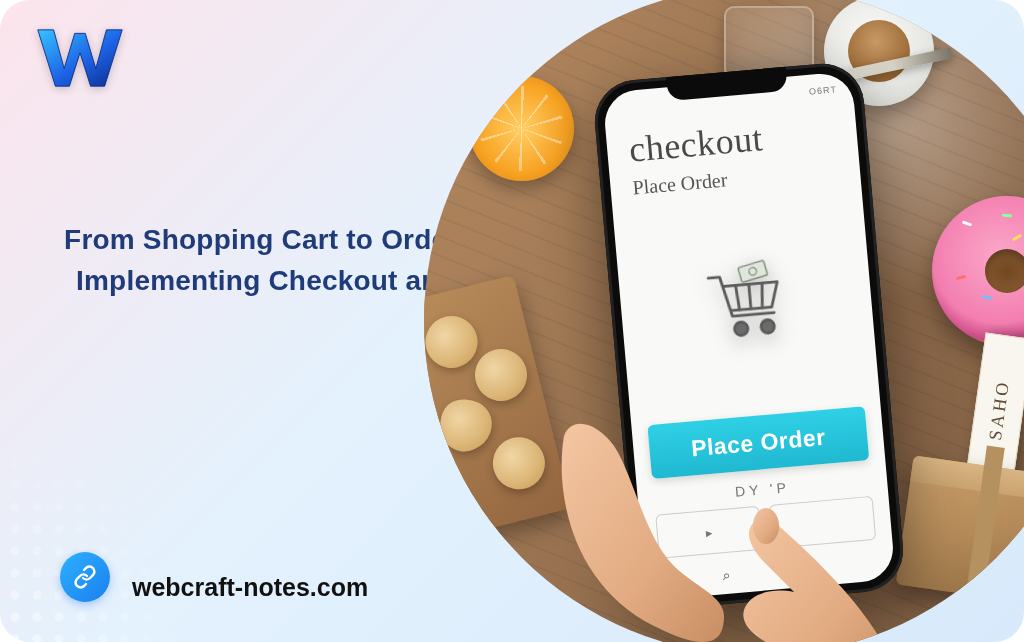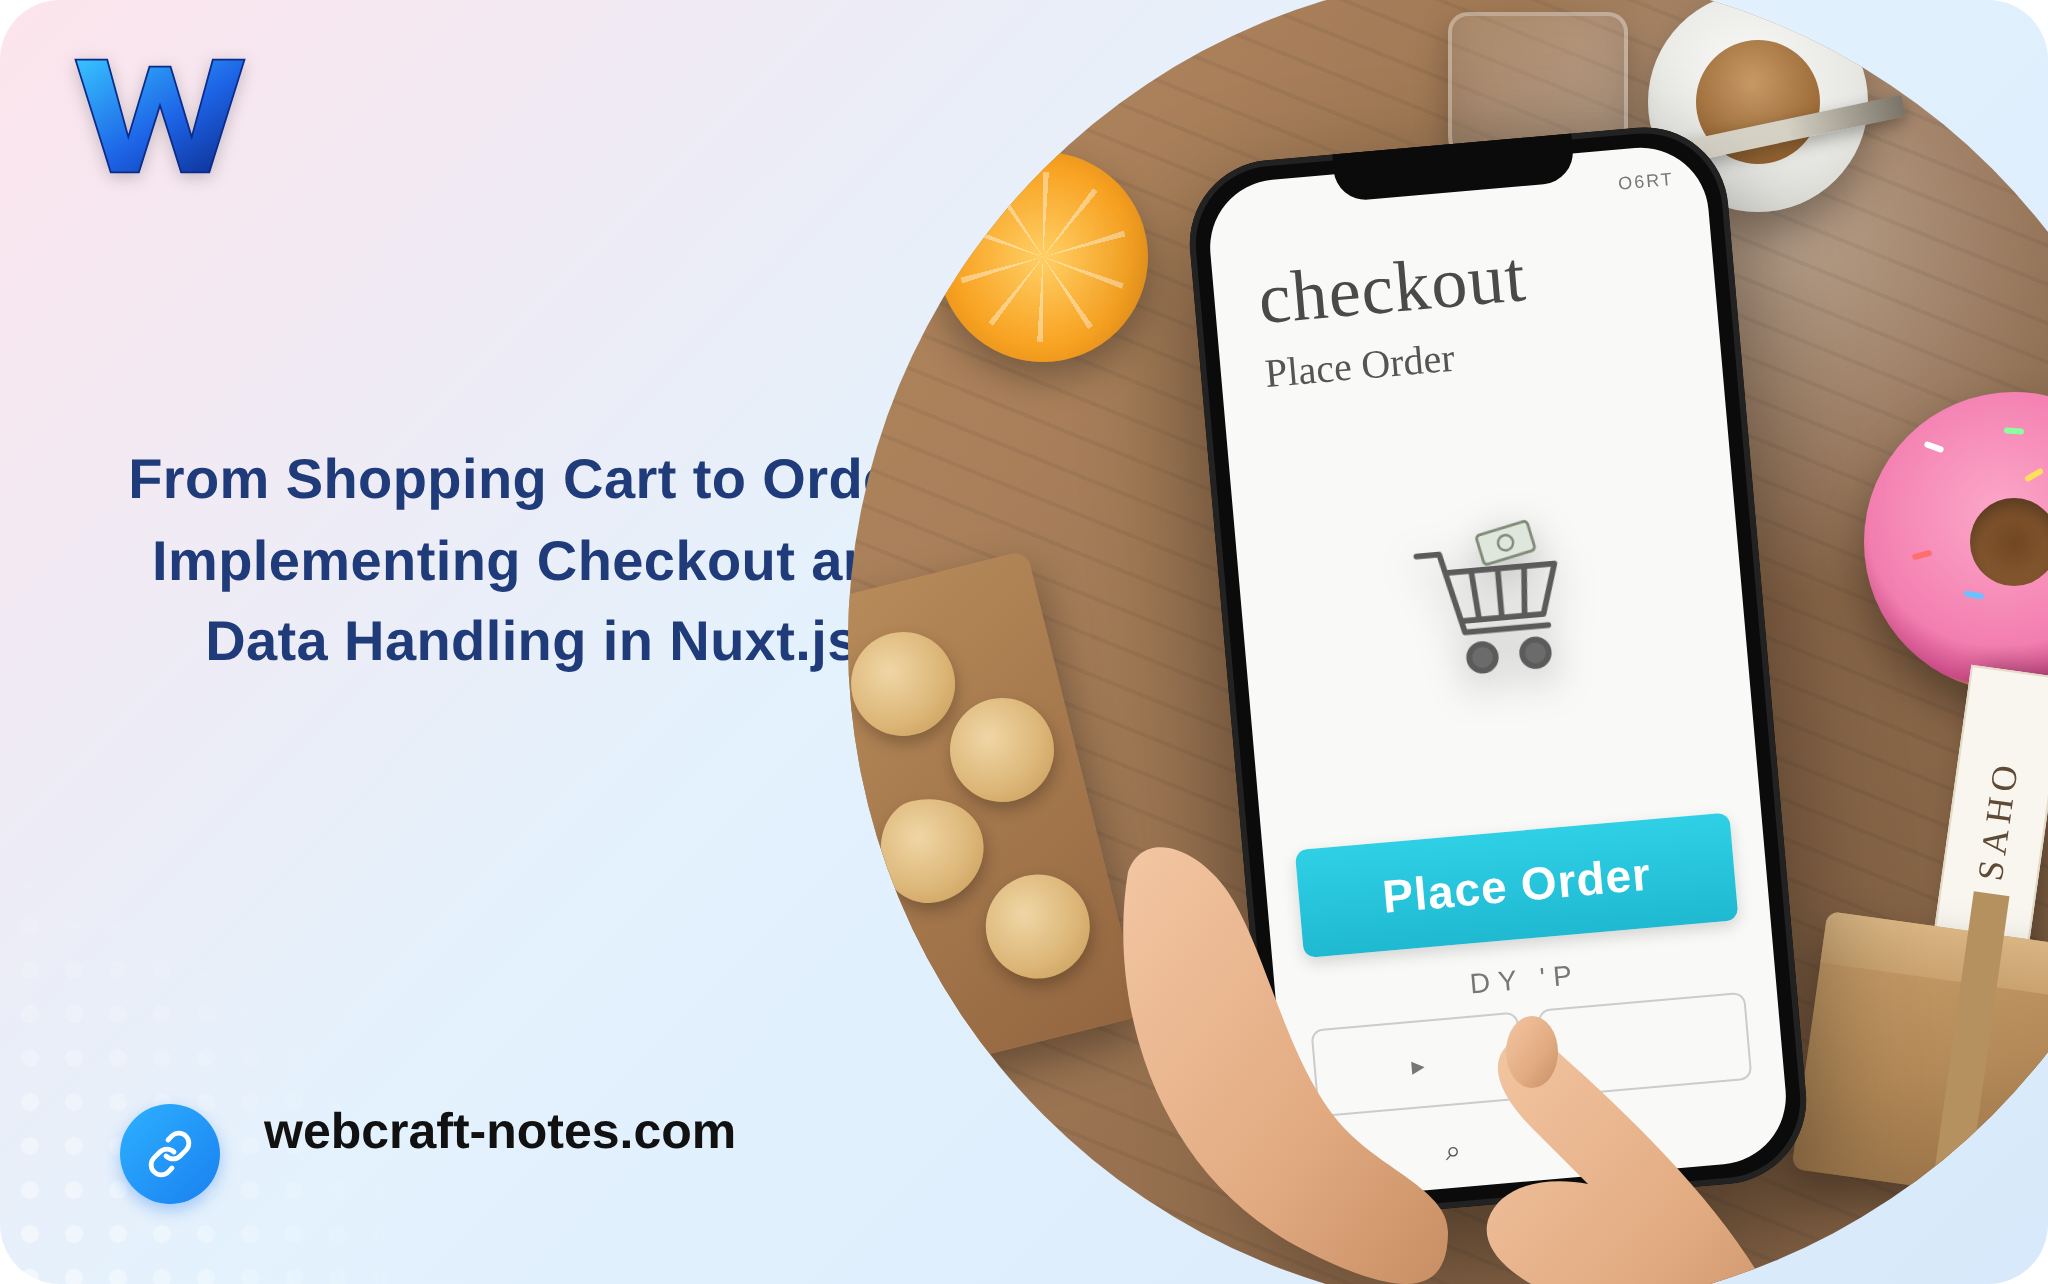--- a/index.html
+++ b/index.html
@@ -56,21 +56,21 @@
       color: #1f3b7a;
       letter-spacing: 0.2px;
     }
 
     
     .footer {
       position: absolute;
       bottom: 40px;
       left: 60px;
       display: flex;
-      align-items: flex-start;
+      align-items: flex-end;
       gap: 22px;
     }
     .link-icon {
       width: 50px;
       height: 50px;
       border-radius: 50%;
       background: linear-gradient(135deg, #2db1ff, #1a7ff0);
       display: flex;
       align-items: center;
       justify-content: center;
@@ -430,21 +430,20 @@
         </linearGradient>
       </defs>
       <path d="M2 8 L22 72 L38 72 L50 34 L62 72 L78 72 L98 8 L80 8 L68 52 L56 12 L44 12 L32 52 L20 8 Z" fill="url(#wgrad)" stroke="#0b2a8a" stroke-width="1"></path>
     </svg>
   </div>
 
   <div class="title-block">
     <h1>
       <span>From Shopping Cart to Order:</span><br>
       <span>Implementing Checkout and</span><br>
-      <span>Data Handling in Nuxt.js</span>
     </h1>
   </div>
 
   <div class="footer">
     <div class="link-icon">
       <svg viewBox="0 0 24 24" fill="none" stroke="#fff" stroke-width="2.4" stroke-linecap="round" stroke-linejoin="round">
         <path d="M10 13a5 5 0 0 0 7.07 0l2.83-2.83a5 5 0 1 0-7.07-7.07L11 5"></path>
         <path d="M14 11a5 5 0 0 0-7.07 0L4.1 13.83a5 5 0 1 0 7.07 7.07L13 19"></path>
       </svg>
     </div>

